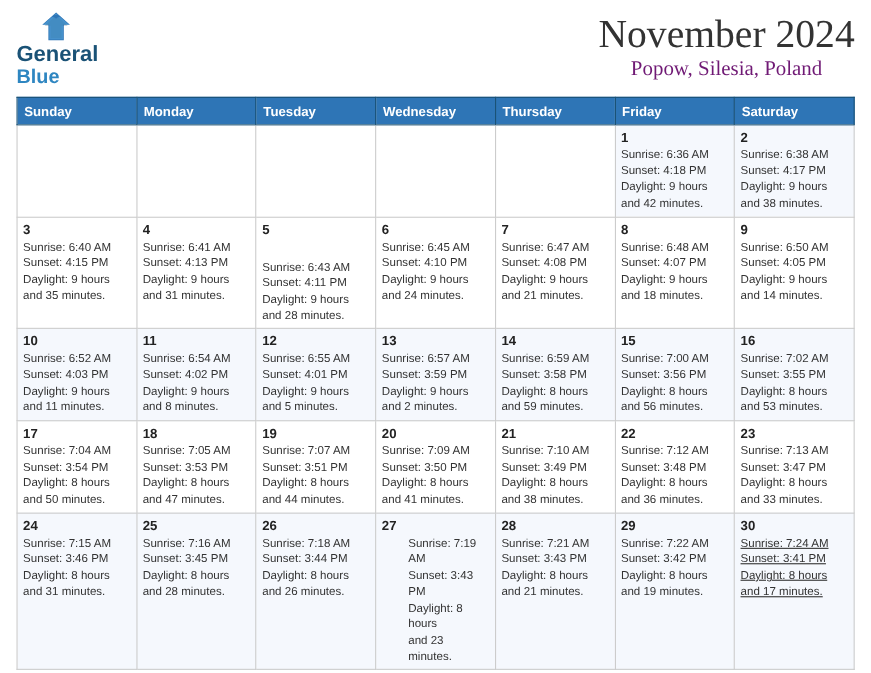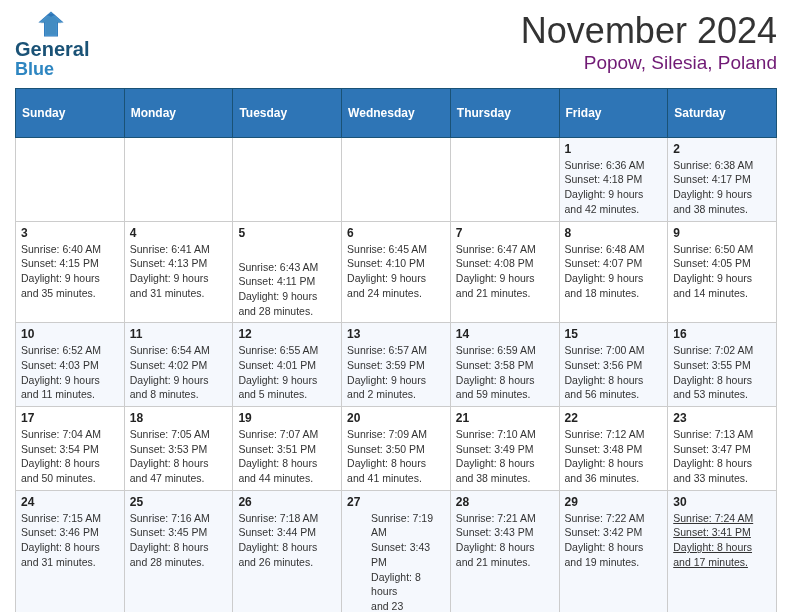--- a/index.html
+++ b/index.html
@@ -1,25 +1,25 @@
 <!DOCTYPE html>
 <html><head>
   <meta charset="utf-8">
   <style>
     * { box-sizing: border-box; margin: 0; padding: 0; }
     body { font-family: Arial, sans-serif; background: #fff; width: 792px; min-height: 612px; }
     .page { width: 792px; padding: 10px 15px; }
     .header { display: flex; justify-content: space-between; align-items: flex-start; margin-bottom: 8px; }
     .logo { display: flex; align-items: center; flex-direction: column; }
     .logo-icon { width: 28px; height: 28px; margin-right: 2px; }
-    .title-block { text-align: right; }
+    .title-block { text-align: center; font-family: Liberation Serif, serif; }
     .month-title { font-size: 36px; color: #333; font-weight: normal; }
     .location { font-size: 19px; color: #701a75; }
     table { width: 100%; border-collapse: collapse; font-size: 11px; }
-    thead th { background: #2e75b6; color: #fff; text-align: left; padding: 17px 6px; font-size: 12px; font-weight: bold; border: 1px solid #1a5276; }
+    thead th { background: #2e75b6; color: #fff; text-align: left; padding: 5px 6px; font-size: 12px; font-weight: bold; border: 1px solid #1a5276; }
     tbody td { border: 1px solid #ccc; vertical-align: top; padding: 4px 5px; width: 14.28%; min-height: 70px; background: #fff; }
     tbody tr:nth-child(odd) td { background: #f5f8fd; }
     .day-num { font-weight: bold; font-size: 12px; color: #222; display: block; margin-bottom: 2px; }
     .day-info { color: #333; line-height: 1.4; font-size: 10.5px; }
     .empty { background: #fff !important; }
   </style>
 </head>
 <body>
 
 <div class="page">

